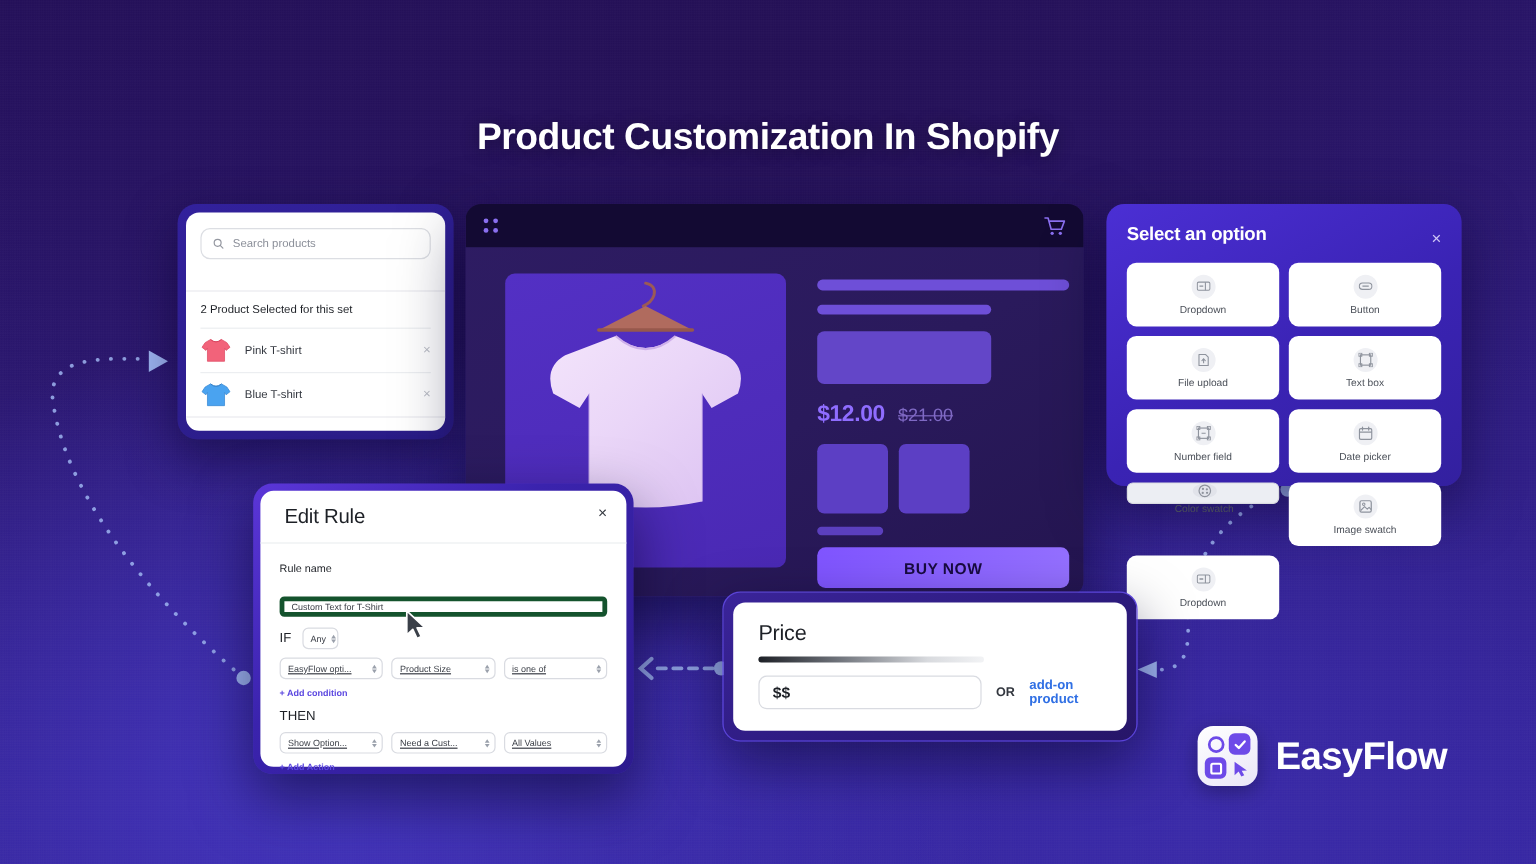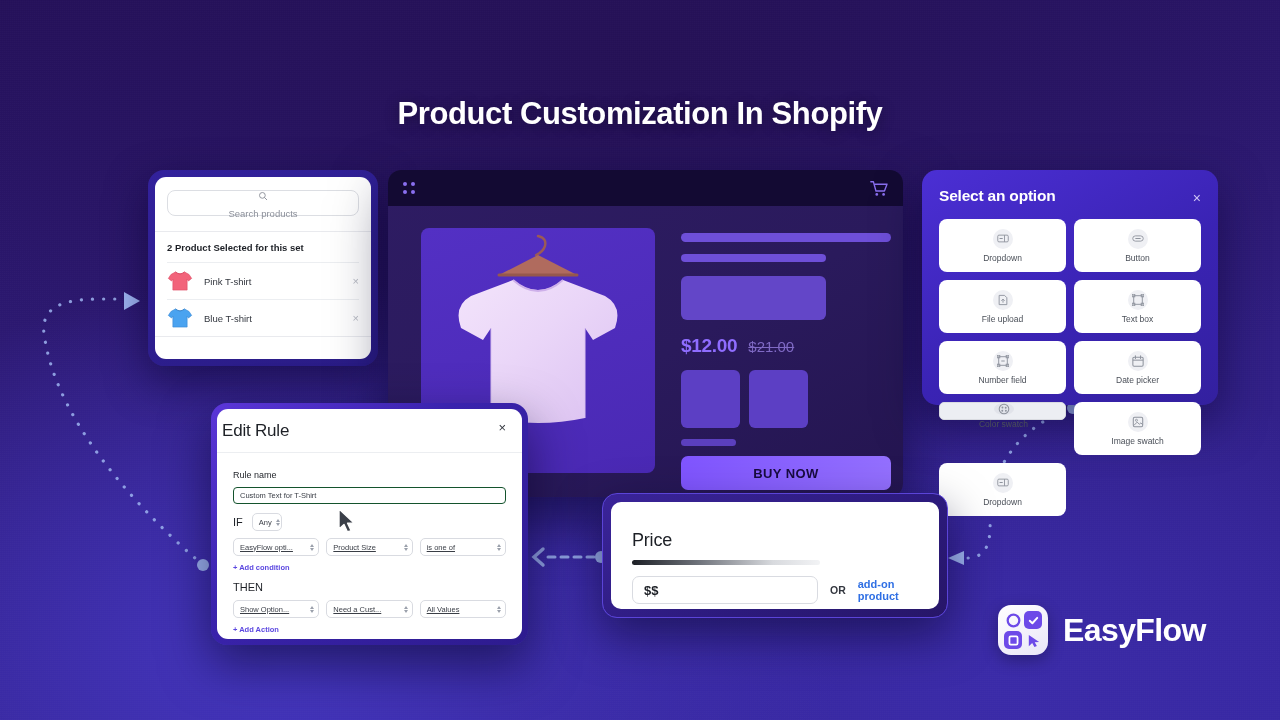--- a/index.html
+++ b/index.html
@@ -42,27 +42,27 @@
     border-radius:16px; padding:7px;
     box-shadow:0 16px 40px rgba(10,4,45,.5);
   }
   #search-card{
     width:100%; height:100%; background:#fff; border-radius:11px;
     padding:13px 12px 0; overflow:hidden;
   }
   .srch-box{
     display:flex; align-items:center; gap:7px;
     border:1px solid #dcdee3; border-radius:8px;
-    height:26px; padding:0 9px; margin-bottom:15px;flex-direction:column;
+    height:26px; padding:0 9px; margin-bottom:26px;
   }
   .srch-box svg{ flex:0 0 auto; }
   .srch-ph{ font-size:9.5px; color:#8b8f99; }
   .srch-sep{ height:1px; background:#e9eaee; margin:0 -12px; }
   .srch-title{
-    font-size:9.5px; font-weight:bold; color:#1d2026;
+    font-size:9.5px; font-weight:normal; color:#1d2026;
     padding:10px 0 9px;
   }
   .prow{
     display:flex; align-items:center; gap:11px; padding:7px 0;
     border-top:1px solid #eceef1;
   }
   .prow .pname{ font-size:9.5px; color:#33373f; flex:1; }
   .prow .pclose{ font-size:11px; color:#b9bcc4; line-height:1; }
   .tee{ width:26px; height:22px; flex:0 0 auto; }
 
@@ -129,26 +129,26 @@
   .olab{ font-size:8.5px; color:#4a4f58; }
 
   
   #rule-panel{
     position:absolute; left:211px; top:403px; width:317px; height:242px;
     border-radius:16px; padding:6px;
     background:linear-gradient(140deg,#5b36d8 0%,#3a23ad 40%,#2d1b8e 100%);
     box-shadow:0 20px 50px rgba(8,3,38,.55);
   }
   #rule-card{ width:100%; height:100%; background:#fff; border-radius:11px; padding:12px 16px; }
-  #rule-head{ display:flex; align-items:flex-start; justify-content:space-between; padding-bottom:11px; border-bottom:1px solid #eceef1; margin:0 -16px 11px; padding-left:5px; padding-right:16px; }
+  #rule-head{ display:flex; align-items:flex-start; justify-content:space-between; padding-bottom:11px; border-bottom:1px solid #eceef1; margin:0 -16px 11px; padding-left:20px; padding-right:16px; }
   #rule-title{ font-size:17px; color:#1d2026; letter-spacing:-.2px; }
   #rule-close{ font-size:13px; color:#33373f; line-height:1; }
   .flab{ font-size:9px; font-weight:normal; color:#1d2026; }
   .finput{
-    margin-top:5px; height:17px; border:1px solid #14532d; border-radius:4px;
+    margin-top:15px; height:17px; border:4px solid #14532d; border-radius:4px;
     display:flex; align-items:center; padding:3px 6px; font-size:7.5px; color:#3a3e46;
   }
   .ifrow{ display:flex; align-items:center; gap:9px; margin-top:9px; }
   .ifword{ font-size:11px; color:#1d2026; }
   .thenword{ font-size:11px; color:#1d2026; margin-top:9px; display:block; }
   .sel{
     border:1px solid #d9dbe1; border-radius:5px; height:18px;
     display:flex; align-items:center; justify-content:space-between;
     padding:0 4px 0 6px; font-size:7.5px; color:#3a3e46; background:#fff;
     gap:4px;
@@ -166,21 +166,21 @@
   #cursor{ position:absolute; left:337px; top:508px; }
 
   
   #price-panel{
     position:absolute; left:602px; top:493px; width:346px; height:125px;
     border-radius:15px; padding:8px;
     background:linear-gradient(150deg,#3a2499 0%,#2c1a7d 60%,#271668 100%);
     box-shadow:0 18px 46px rgba(8,3,38,.5);
     border:1.5px solid #5b44d8;
   }
-  #price-card{ width:100%; height:100%; background:#fff; border-radius:10px; padding:28px 21px; }
+  #price-card{ width:100%; height:100%; background:#fff; border-radius:10px; padding:15px 21px; }
   #price-title{ font-size:18px; color:#1d2026; letter-spacing:-.2px; }
   #price-bar{ margin-top:9px; height:5px; width:188px; border-radius:3px;
     background:linear-gradient(90deg,#1d2026 0%,#6e727a 35%,#d8dade 75%,#f2f3f5 100%); }
   #price-row{ display:flex; align-items:center; gap:12px; margin-top:11px; }
   #price-input{
     flex:0 0 auto; width:186px; height:28px; border:1px solid #d9dbe1; border-radius:7px;
     display:flex; align-items:center; padding:0 11px;
     font-size:13px; font-weight:bold; color:#1d2026;
   }
   #price-or{ font-size:10.5px; font-weight:bold; color:#33373f; }

